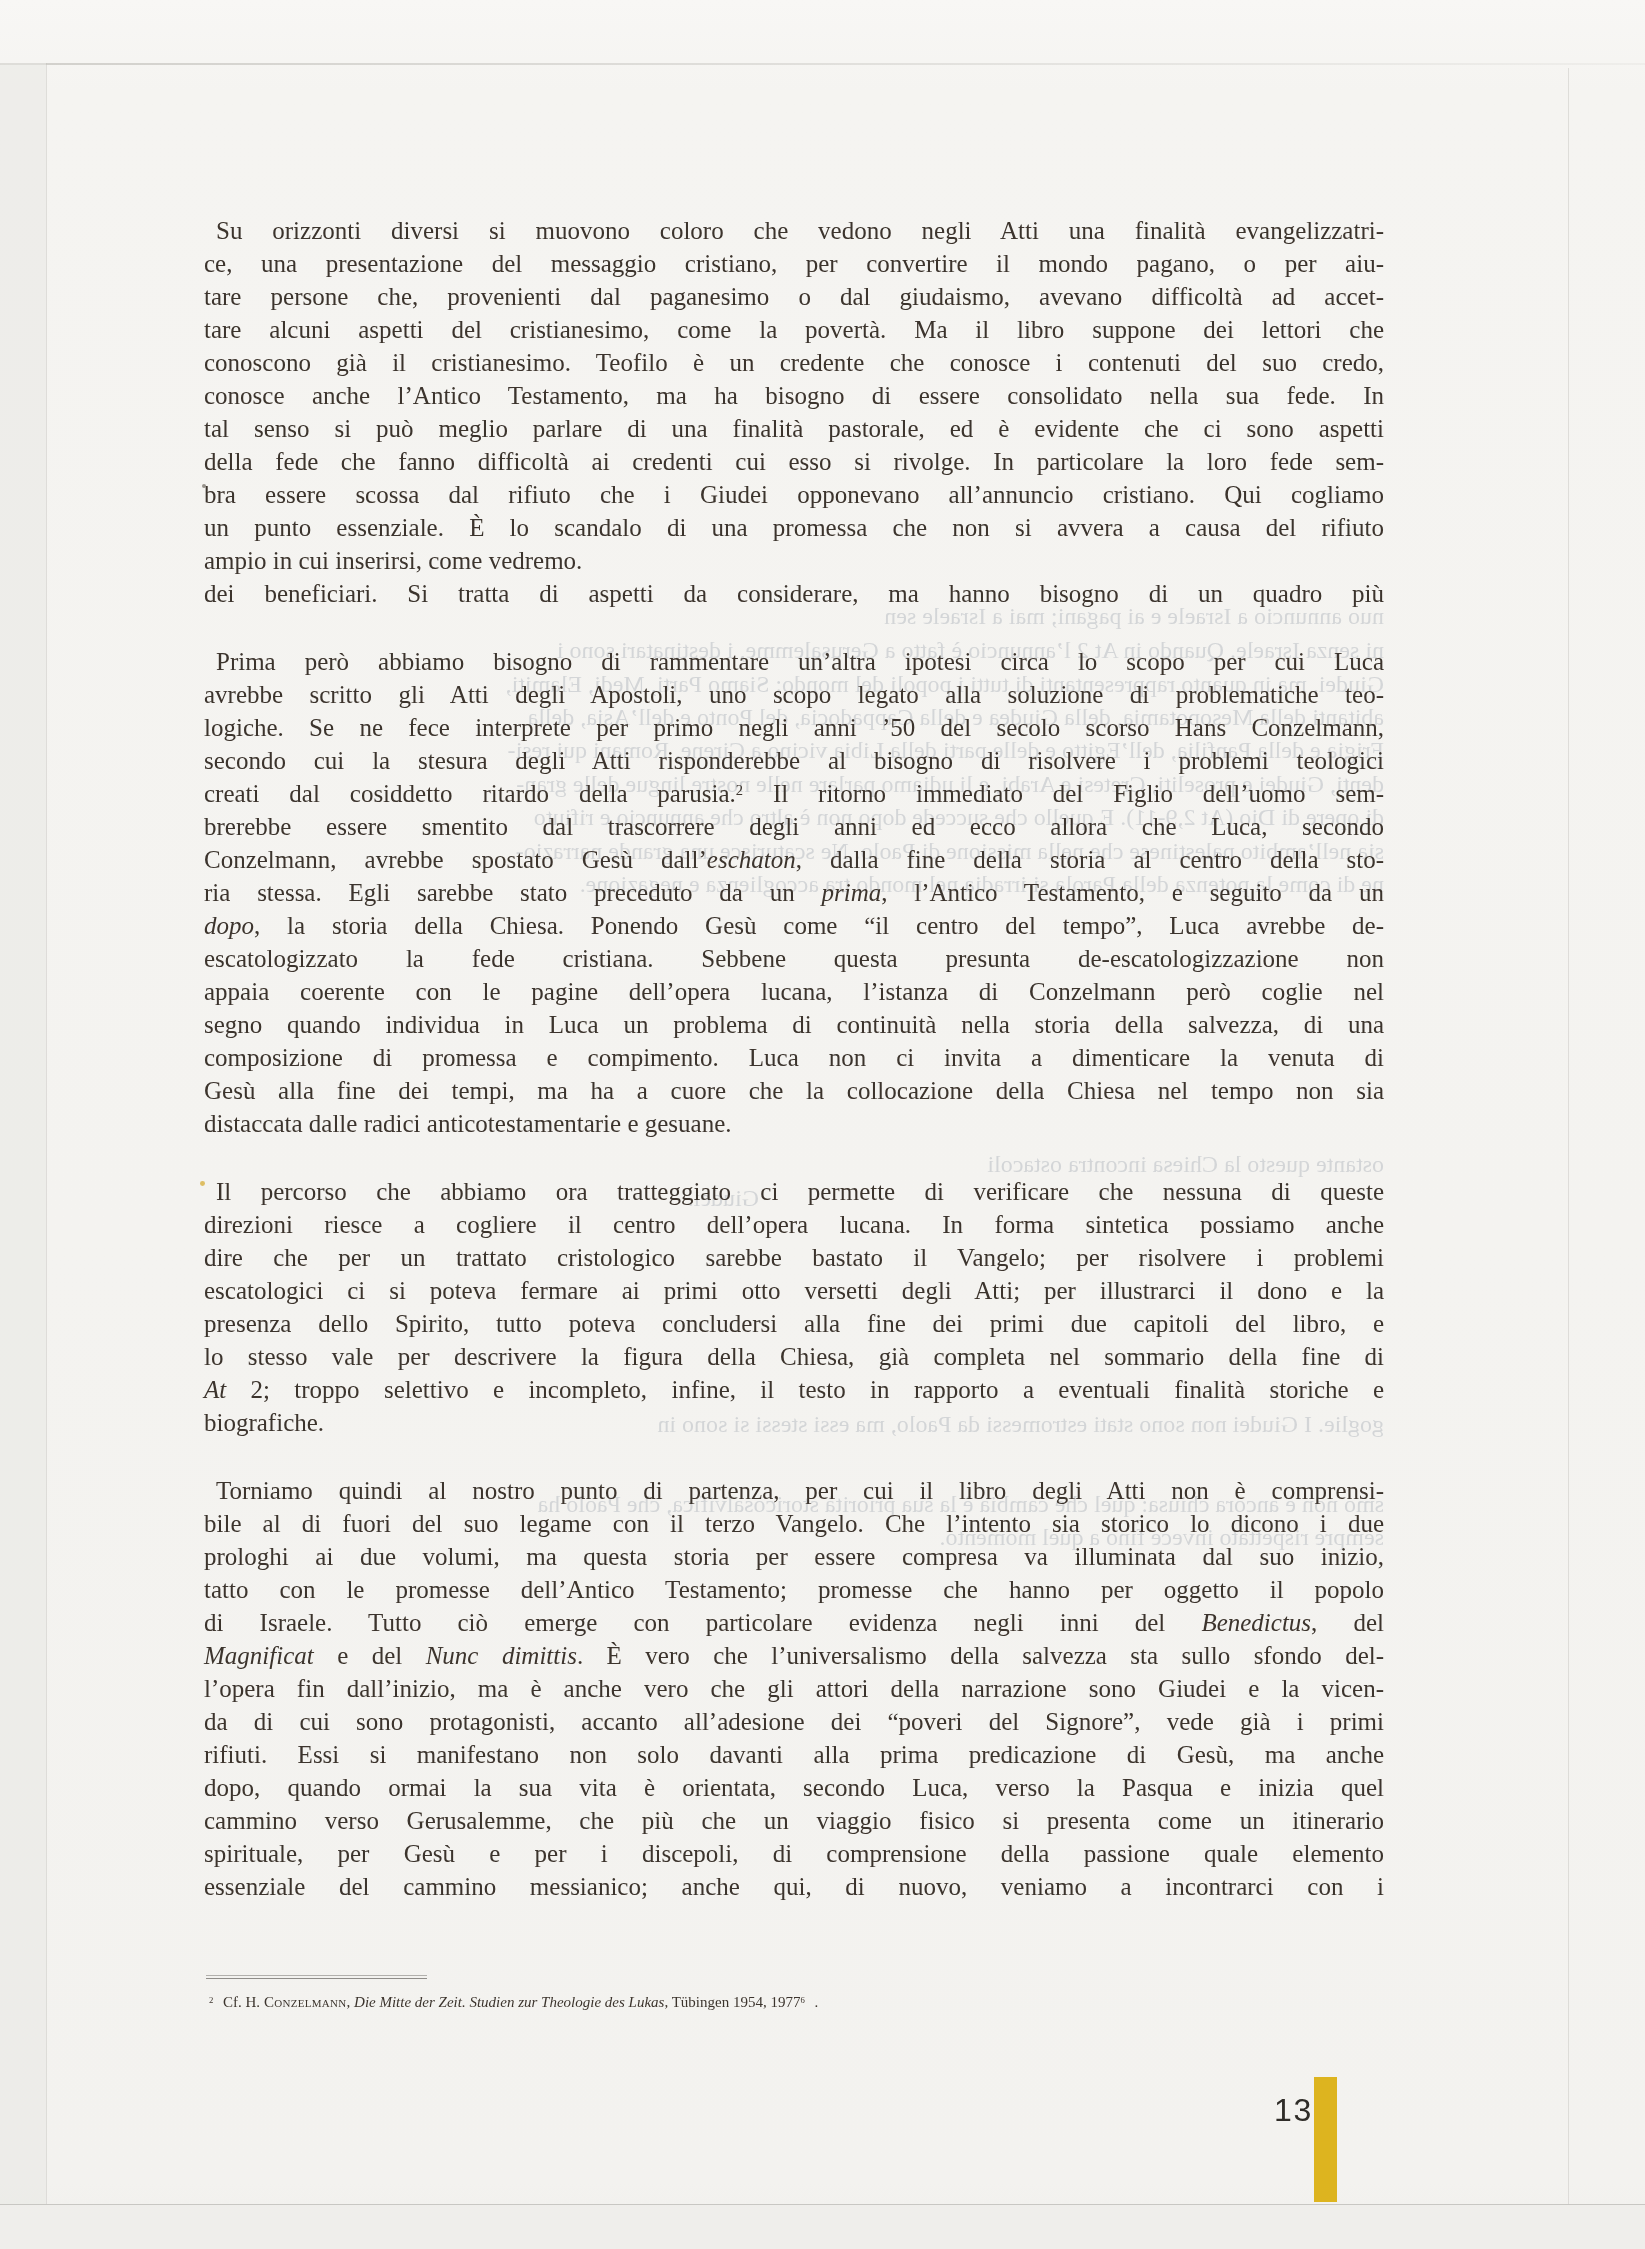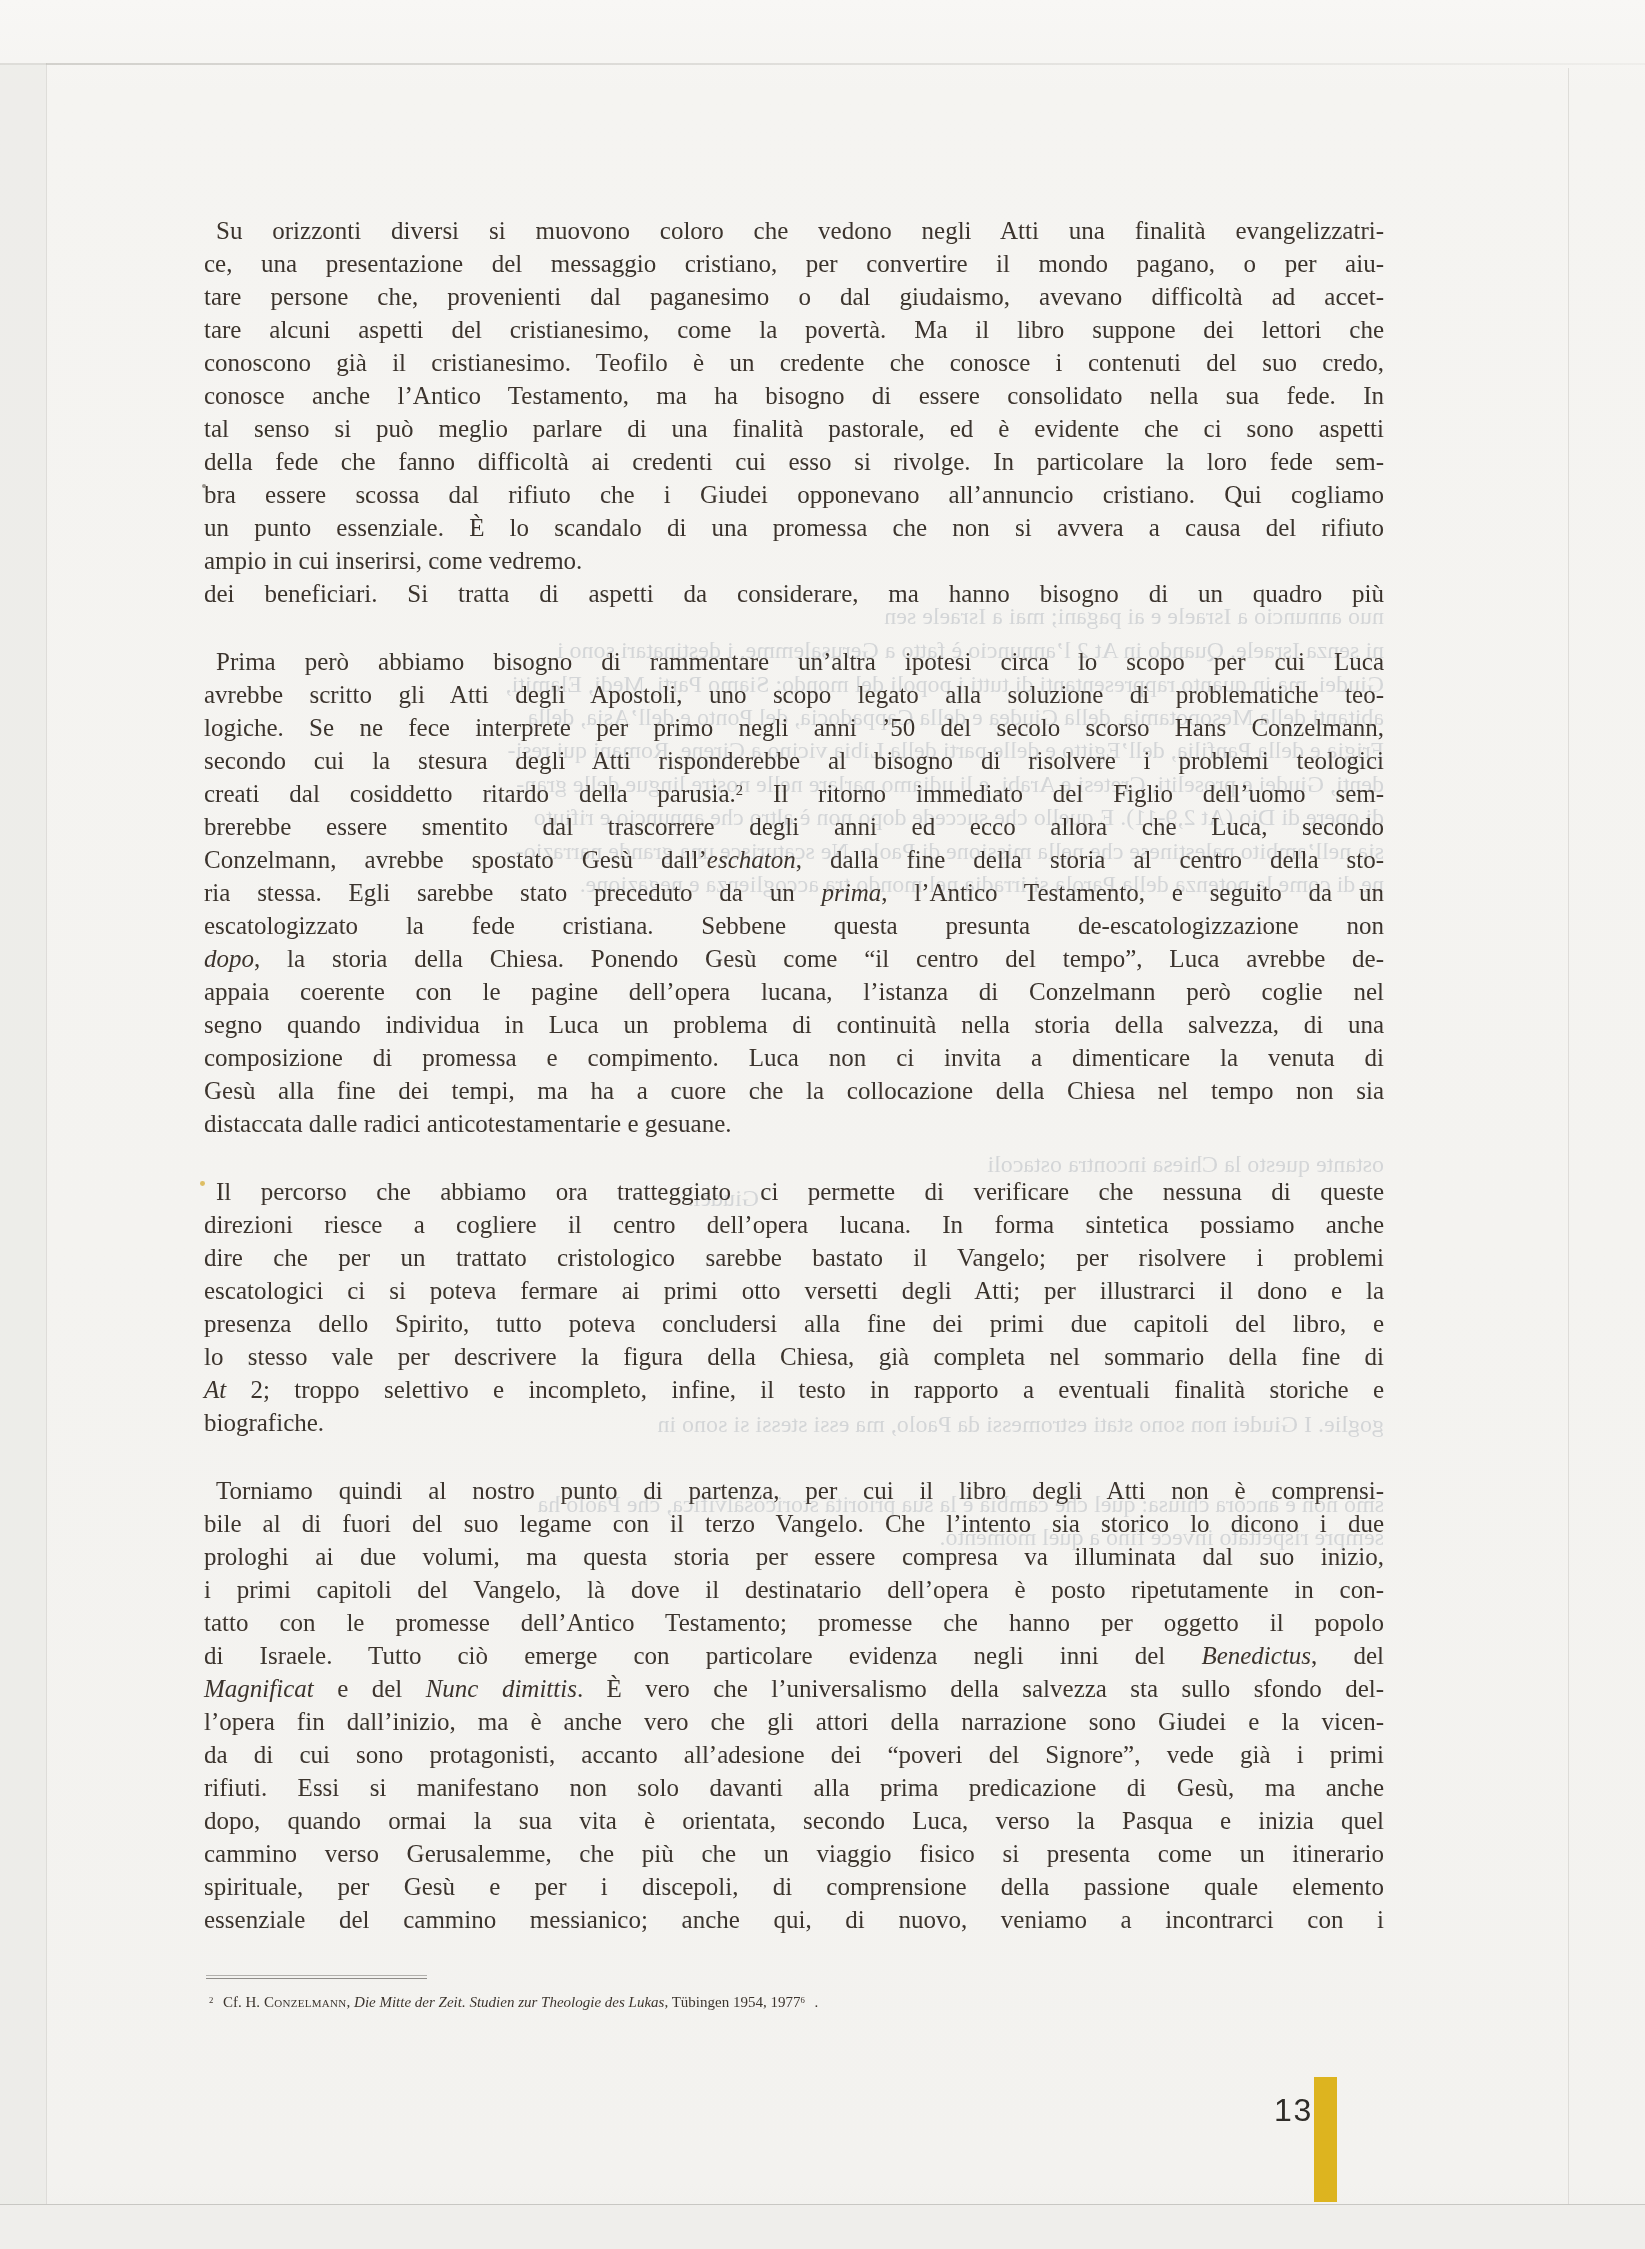--- a/index.html
+++ b/index.html
@@ -86,43 +86,42 @@
       </div>
       <div class="para">
         <div class="line">Prima però abbiamo bisogno di rammentare un’altra ipotesi circa lo scopo per cui Luca</div>
         <div class="line">avrebbe scritto gli Atti degli Apostoli, uno scopo legato alla soluzione di problematiche teo-</div>
         <div class="line">logiche. Se ne fece interprete per primo negli anni ’50 del secolo scorso Hans Conzelmann,</div>
         <div class="line">secondo cui la stesura degli Atti risponderebbe al bisogno di risolvere i problemi teologici</div>
         <div class="line">creati dal cosiddetto ritardo della parusia.<sup>2</sup> Il ritorno immediato del Figlio dell’uomo sem-</div>
         <div class="line">brerebbe essere smentito dal trascorrere degli anni ed ecco allora che Luca, secondo</div>
         <div class="line">Conzelmann, avrebbe spostato Gesù dall’<span class="it">eschaton</span>, dalla fine della storia al centro della sto-</div>
         <div class="line">ria stessa. Egli sarebbe stato preceduto da un <span class="it">prima</span>, l’Antico Testamento, e seguito da un</div>
+        <div class="line"><span class="it">dopo</span>, la storia della Chiesa. Ponendo Gesù come “il centro del tempo”, Luca avrebbe de-</div>
         <div class="line">escatologizzato la fede cristiana. Sebbene questa presunta de-escatologizzazione non</div>
-        <div class="line"><span class="it">dopo</span>, la storia della Chiesa. Ponendo Gesù come “il centro del tempo”, Luca avrebbe de-</div>
         <div class="line">appaia coerente con le pagine dell’opera lucana, l’istanza di Conzelmann però coglie nel</div>
         <div class="line">segno quando individua in Luca un problema di continuità nella storia della salvezza, di una</div>
         <div class="line">composizione di promessa e compimento. Luca non ci invita a dimenticare la venuta di</div>
         <div class="line">Gesù alla fine dei tempi, ma ha a cuore che la collocazione della Chiesa nel tempo non sia</div>
         <div class="line njust">distaccata dalle radici anticotestamentarie e gesuane.</div>
       </div>
       <div class="para">
         <div class="line">Il percorso che abbiamo ora tratteggiato ci permette di verificare che nessuna di queste</div>
         <div class="line">direzioni riesce a cogliere il centro dell’opera lucana. In forma sintetica possiamo anche</div>
         <div class="line">dire che per un trattato cristologico sarebbe bastato il Vangelo; per risolvere i problemi</div>
         <div class="line">escatologici ci si poteva fermare ai primi otto versetti degli Atti; per illustrarci il dono e la</div>
         <div class="line">presenza dello Spirito, tutto poteva concludersi alla fine dei primi due capitoli del libro, e</div>
         <div class="line">lo stesso vale per descrivere la figura della Chiesa, già completa nel sommario della fine di</div>
         <div class="line"><span class="it">At</span> 2; troppo selettivo e incompleto, infine, il testo in rapporto a eventuali finalità storiche e</div>
         <div class="line njust">biografiche.</div>
       </div>
       <div class="para">
         <div class="line">Torniamo quindi al nostro punto di partenza, per cui il libro degli Atti non è comprensi-</div>
         <div class="line">bile al di fuori del suo legame con il terzo Vangelo. Che l’intento sia storico lo dicono i due</div>
         <div class="line">prologhi ai due volumi, ma questa storia per essere compresa va illuminata dal suo inizio,</div>
-        <div class="line">i primi capitoli del Vangelo, là dove il destinatario dell’opera è posto ripetutamente in con-</div>
         <div class="line">tatto con le promesse dell’Antico Testamento; promesse che hanno per oggetto il popolo</div>
         <div class="line">di Israele. Tutto ciò emerge con particolare evidenza negli inni del <span class="it">Benedictus</span>, del</div>
         <div class="line"><span class="it">Magnificat</span> e del <span class="it">Nunc dimittis</span>. È vero che l’universalismo della salvezza sta sullo sfondo del-</div>
         <div class="line">l’opera fin dall’inizio, ma è anche vero che gli attori della narrazione sono Giudei e la vicen-</div>
         <div class="line">da di cui sono protagonisti, accanto all’adesione dei “poveri del Signore”, vede già i primi</div>
         <div class="line">rifiuti. Essi si manifestano non solo davanti alla prima predicazione di Gesù, ma anche</div>
         <div class="line">dopo, quando ormai la sua vita è orientata, secondo Luca, verso la Pasqua e inizia quel</div>
         <div class="line">cammino verso Gerusalemme, che più che un viaggio fisico si presenta come un itinerario</div>
         <div class="line">spirituale, per Gesù e per i discepoli, di comprensione della passione quale elemento</div>
         <div class="line">essenziale del cammino messianico; anche qui, di nuovo, veniamo a incontrarci con i</div>

